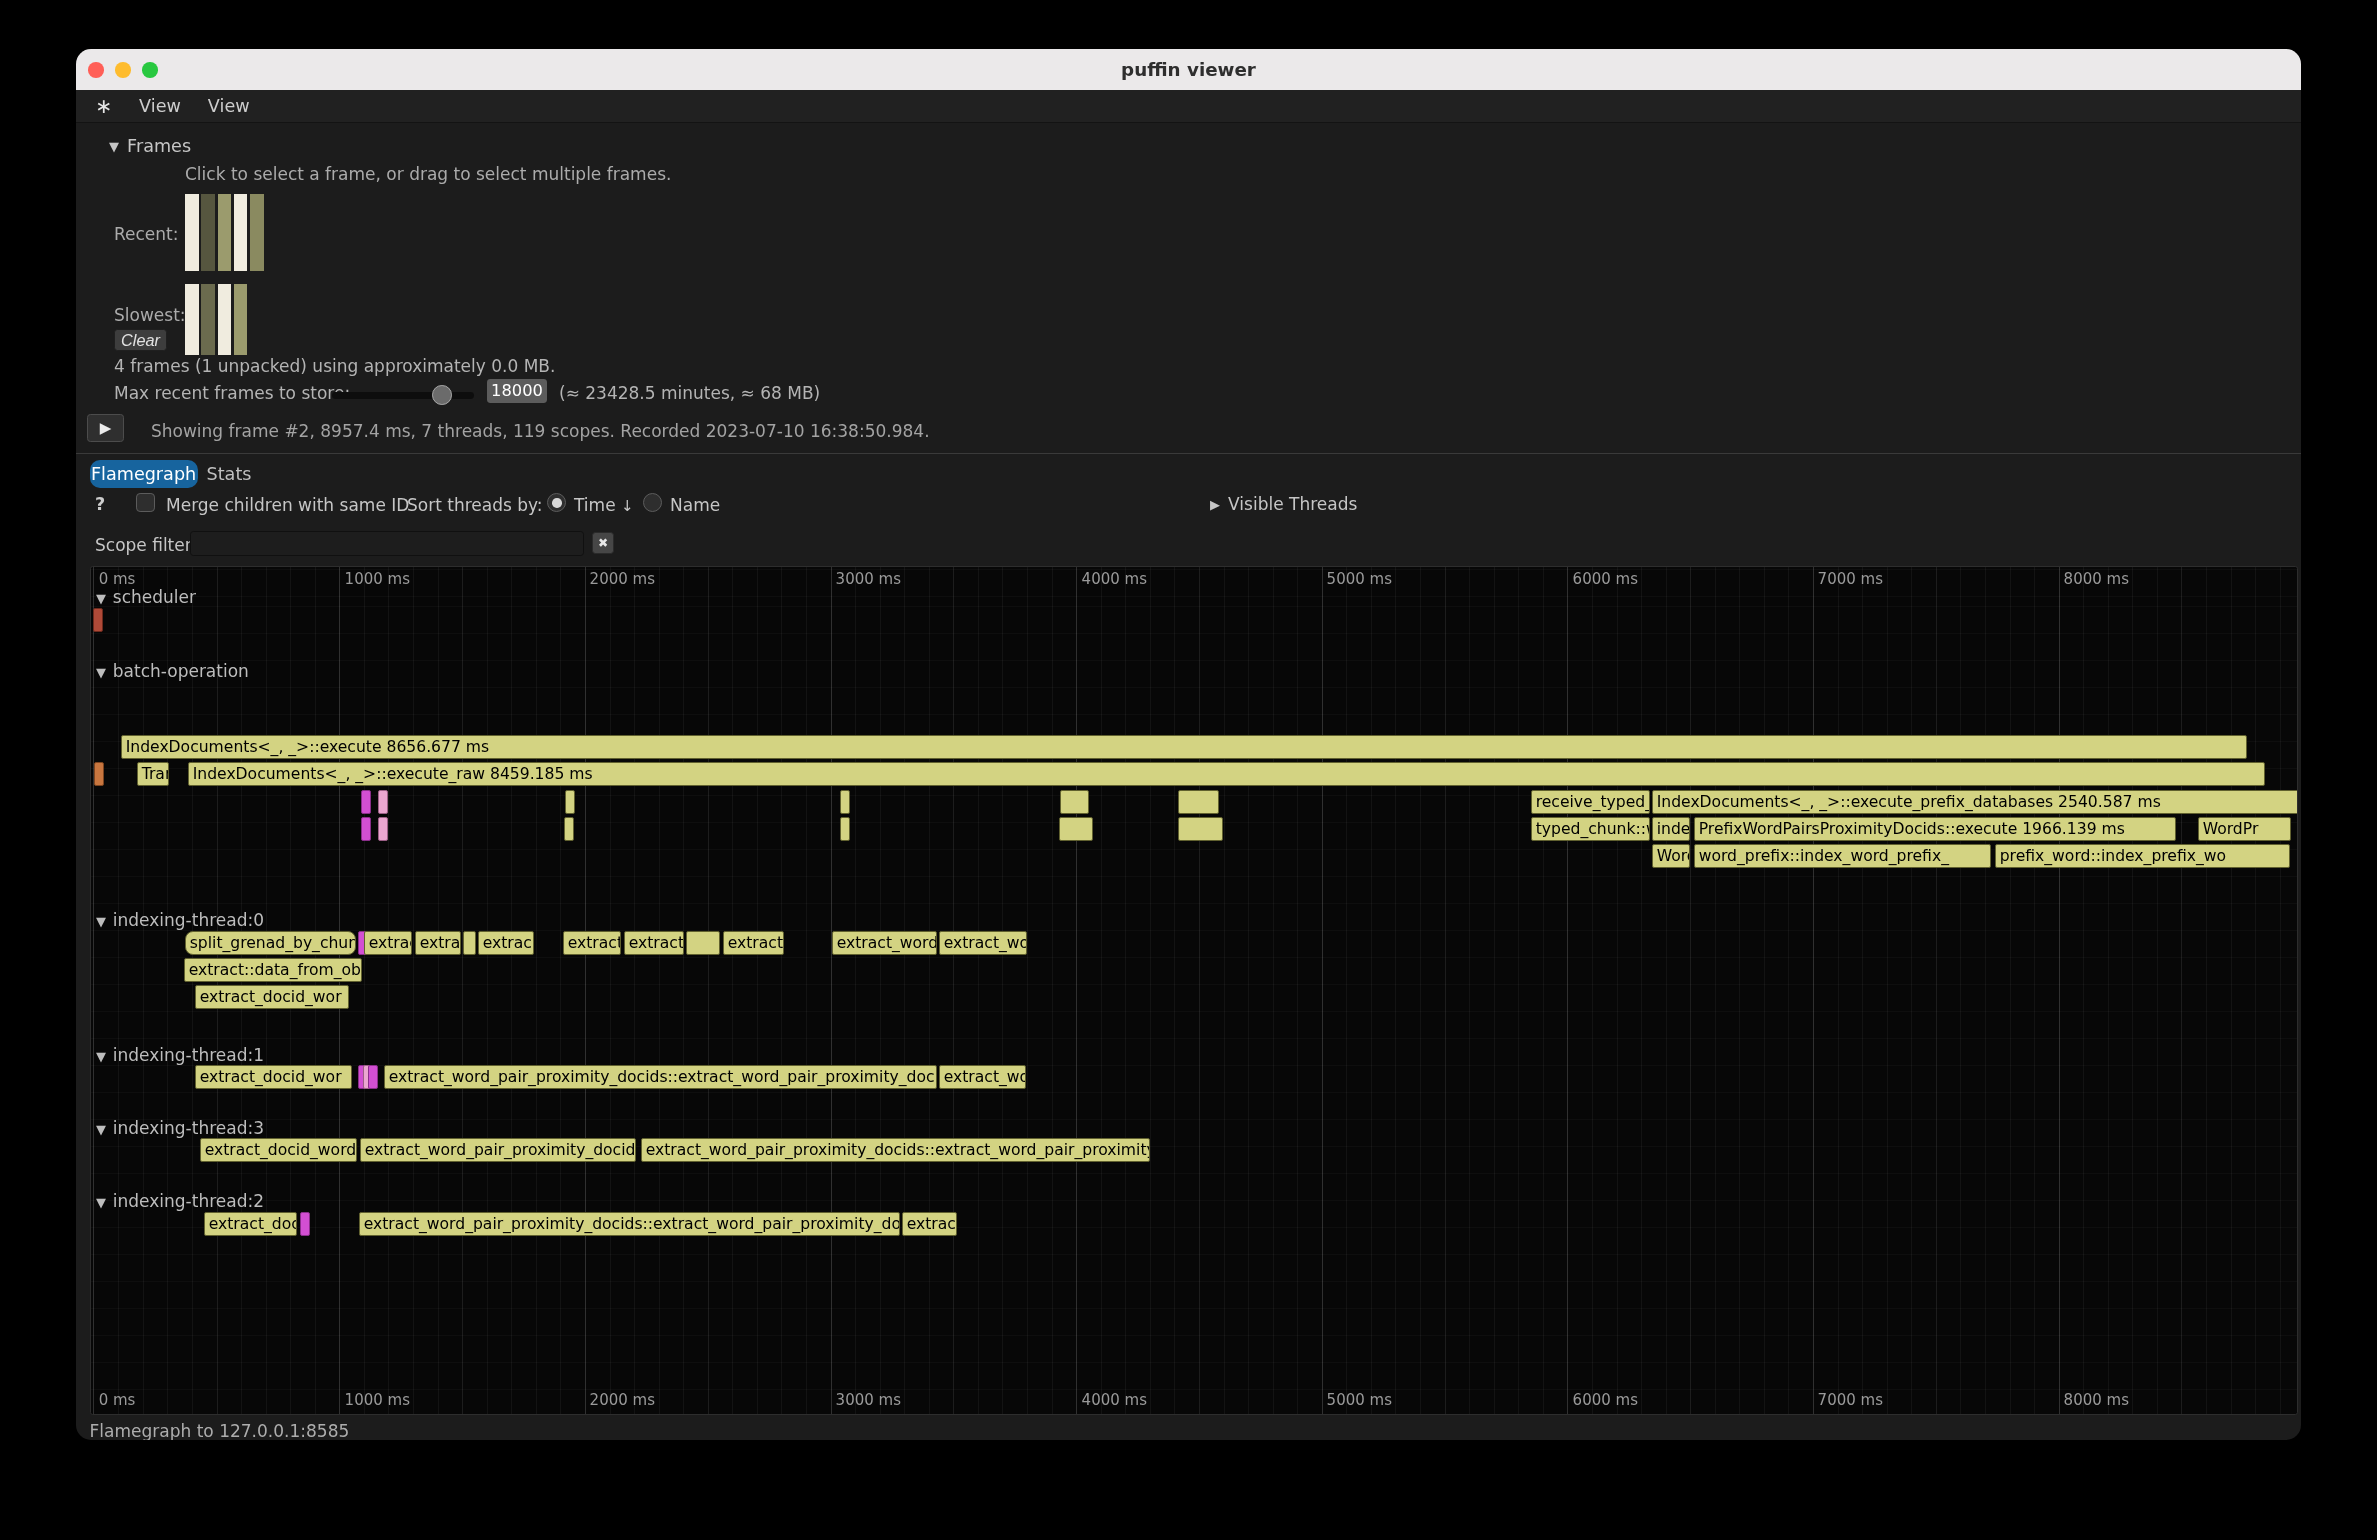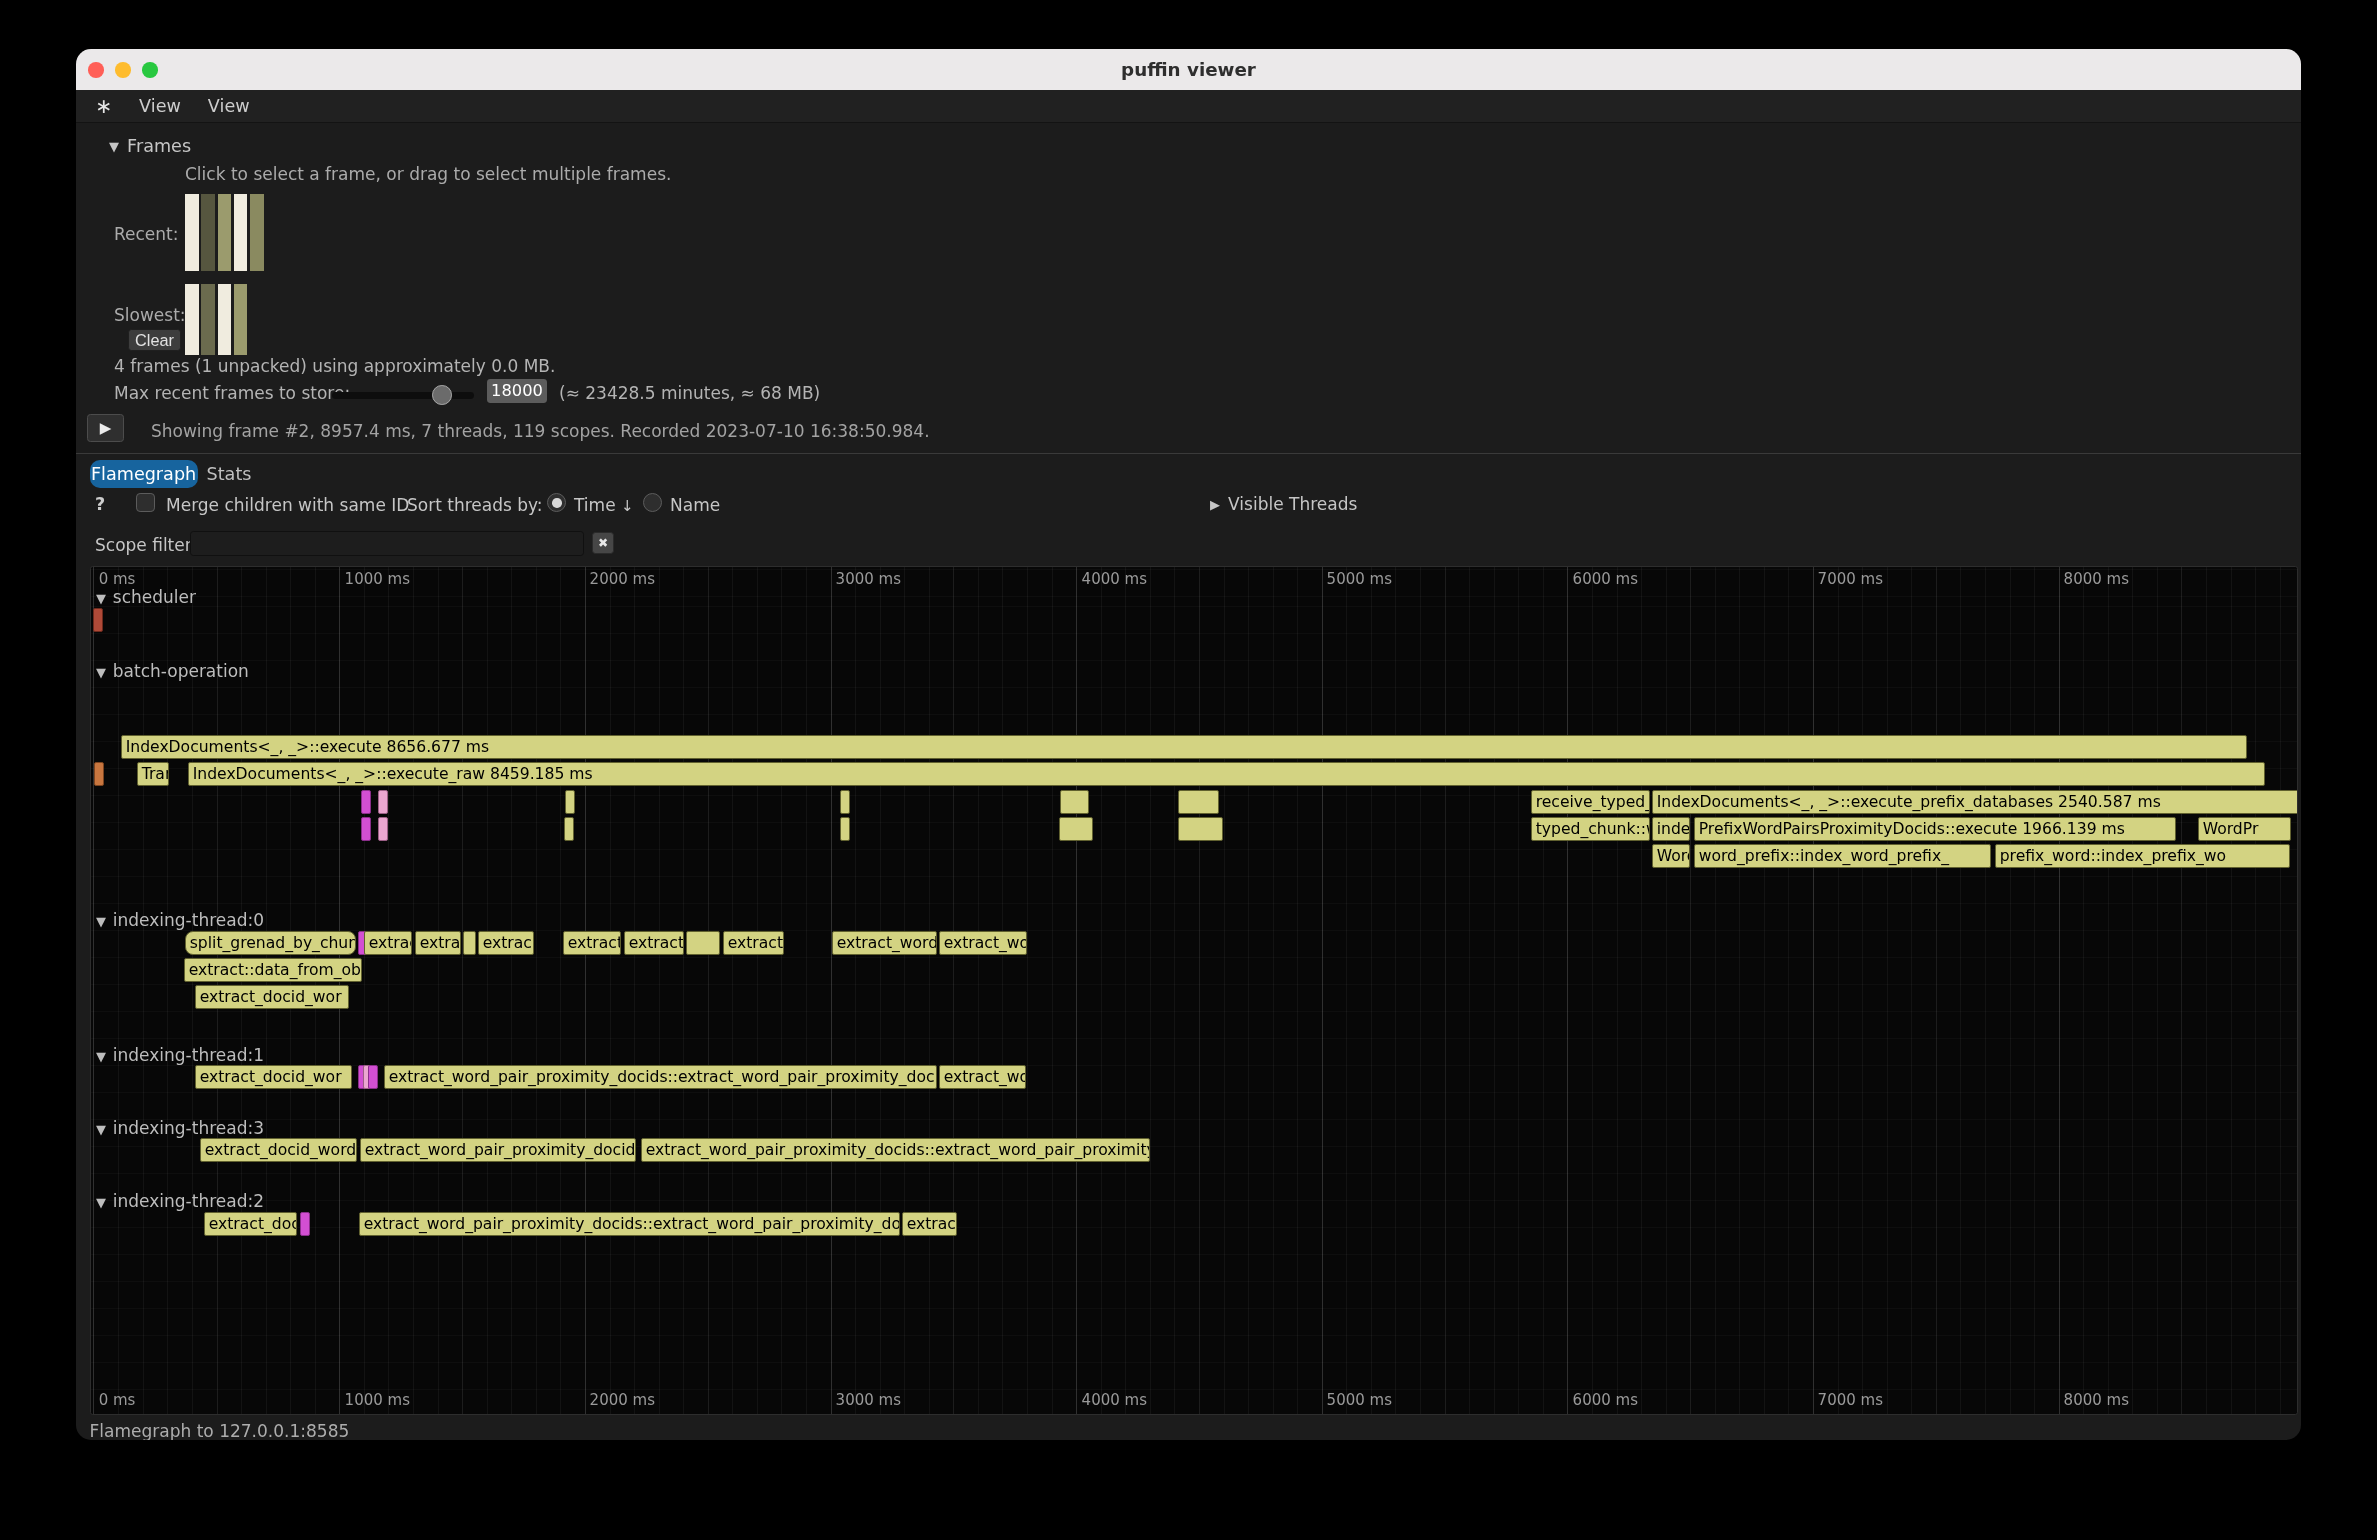--- a/index.html
+++ b/index.html
@@ -24,21 +24,21 @@
   .sec-header{position:absolute;left:33px;top:87px;color:#c6c6c6;font-size:17.6px;display:flex;align-items:center;}
   .hint{position:absolute;left:109px;top:115px;color:#ababab;font-size:17px;}
   .row-label{position:absolute;color:#ababab;font-size:17px;}
   .recent-label{left:38px;top:175px;}
   .slowest-label{left:38px;top:256px;}
   .thumbs{position:absolute;display:flex;gap:2.7px;}
   .thumbs.recent{left:109px;top:145px;height:77px;}
   .thumbs.slowest{left:109px;top:235px;height:71px;}
   .thumb-col{width:13.6px;height:100%;}
   .btn{background:#3d3d3d;border:0.7px solid #1f1f1f;border-radius:3.4px;color:#e2e2e2;font-size:16.3px;}
-  .clear-btn{position:absolute;left:52px;top:280px;width:53px;height:22.4px;padding:0;}
+  .clear-btn{position:absolute;left:38px;top:280px;width:53px;height:22.4px;padding:0;font-style:italic;}
   .summary{position:absolute;left:38px;top:307px;color:#b4b4b4;font-size:17px;}
   .max-label{position:absolute;left:38px;top:334px;color:#b4b4b4;font-size:17px;}
   .slider-track{position:absolute;left:256px;top:343px;width:142px;height:6.8px;background:#0d0d0d;border-radius:3.4px;}
   .slider-knob{position:absolute;left:100px;top:-6.8px;width:19.7px;height:19.7px;border-radius:50%;background:#6b6b6b;
                border:1.4px solid #aaaaaa;box-sizing:border-box;}
   .value-box{position:absolute;left:411px;top:330px;width:60px;height:24px;background:#5c5c5c;border-radius:3.4px;
              color:#fff;font-size:16.3px;text-align:center;line-height:24px;}
   .max-note{position:absolute;left:483px;top:334px;color:#b4b4b4;font-size:17px;}
   .play-btn{position:absolute;left:11px;top:365px;width:37px;height:28px;background:#2f2f2f;border:0.7px solid #4c4c4c;
             border-radius:3.4px;color:#ececec;font-size:15px;}

